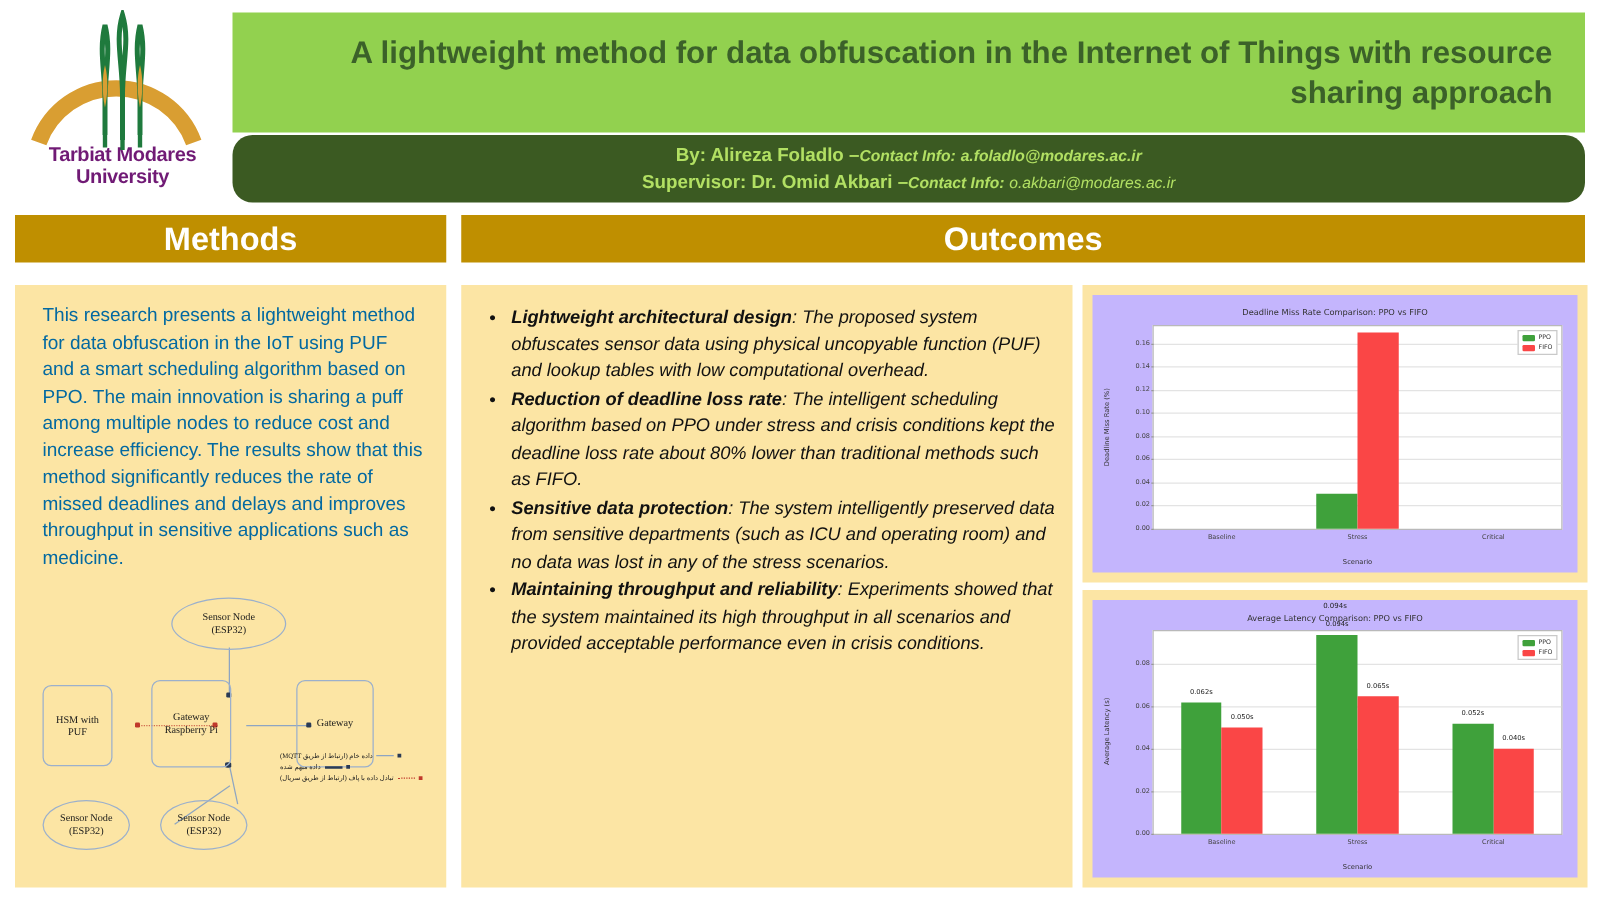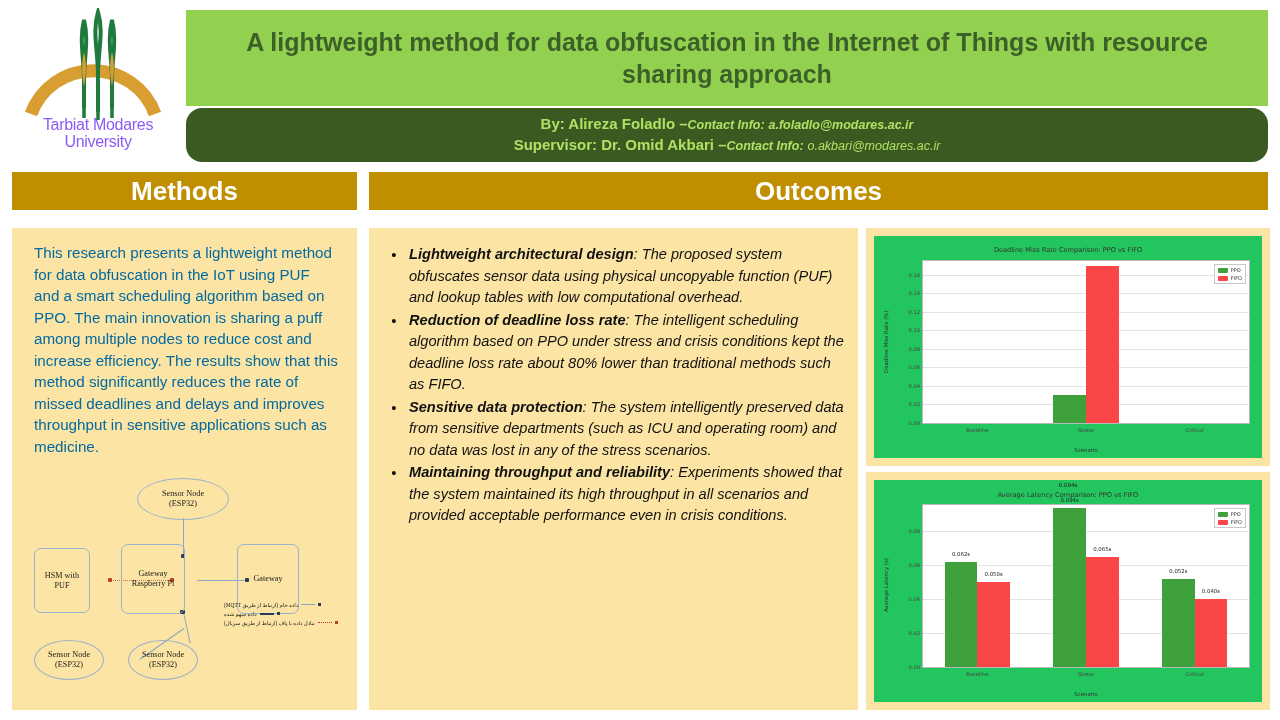--- a/index.html
+++ b/index.html
@@ -13,34 +13,34 @@
 
   
   #header { position: absolute; left: 0; top: 0; width: 1280px; height: 164px; }
 
   #logo-block {
     position: absolute; left: 12px; top: 8px; width: 172px; height: 152px;
     display: flex; flex-direction: column; align-items: center; justify-content: flex-start;
   }
   #logo-mark { position: relative; width: 150px; height: 112px; }
   #logo-name {
-    width: 172px; text-align: center; color: #8b5cf6;
-    font-weight: normal; font-size: 16px; line-height: 17px; letter-spacing: -0.3px;
+    width: 172px; text-align: center; color: #701a75;
+    font-weight: bold; font-size: 16px; line-height: 17px; letter-spacing: -0.3px;
     margin-top: -4px;
   }
 
   #title-bar {
     position: absolute; left: 186px; top: 10px; width: 1082px; height: 96px;
     background: #92d14f;
     display: flex; align-items: center; justify-content: center;
     padding: 0 26px;
   }
   #title-text {
     color: #3b6129; font-weight: bold; font-size: 25px; line-height: 32px;
-    text-align: center;
+    text-align: right;
   }
 
   #author-bar {
     position: absolute; left: 186px; top: 108px; width: 1082px; height: 54px;
     background: #3b5a22;
     display: flex; flex-direction: column; align-items: center; justify-content: center; border-radius: 16px;
   }
   .author-line { color: #b2e063; font-size: 14px; line-height: 20px; white-space: nowrap; }
   .author-line .nm { font-weight: bold; font-size: 15px; }
   .author-line .ci { font-style: italic; font-weight: bold; font-size: 12.5px; }
@@ -104,21 +104,21 @@
   #bullets { position: absolute; left: 10px; top: 16px; width: 470px; }
   .bullet { display: flex; margin-bottom: 1px; }
   .bullet .dot-col { width: 30px; flex: 0 0 30px; text-align: center; font-size: 15px; line-height: 21.5px; color:#111; }
   .bullet .txt { flex: 1; font-size: 14.6px; line-height: 21.5px; color: #111; font-style: italic; }
   .bullet .txt b { font-weight: bold; }
 
   
   .chart-card { position: absolute; background: #fce5a4; }
   #chart1-card { left: 866px; top: 228px; width: 404px; height: 238px; }
   #chart2-card { left: 866px; top: 472px; width: 404px; height: 238px; }
-  .chart-inner { position: absolute; left: 8px; top: 8px; right: 8px; bottom: 8px; background: #22c55e; }
+  .chart-inner { position: absolute; left: 8px; top: 8px; right: 8px; bottom: 8px; background: #c4b5fd; }
 
   .chart-title {
     position: absolute; left: 0; right: 0; text-align: center;
     font-size: 6.6px; color: #333; font-family: "DejaVu Sans", sans-serif;
   }
   .overflow-label {
     position: absolute; left: 0; right: 0; text-align: center;
     font-size: 5.6px; color: #222; font-family: "DejaVu Sans", sans-serif;
   }
   .plot {

